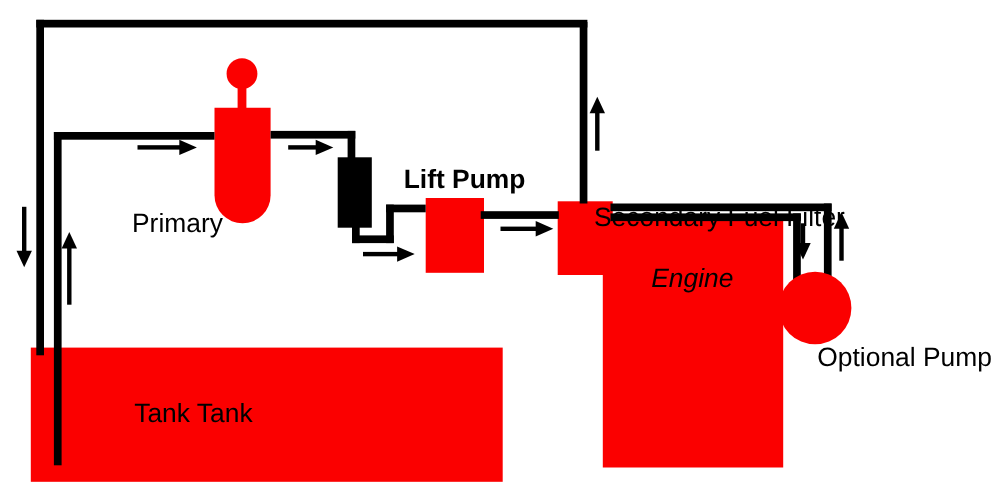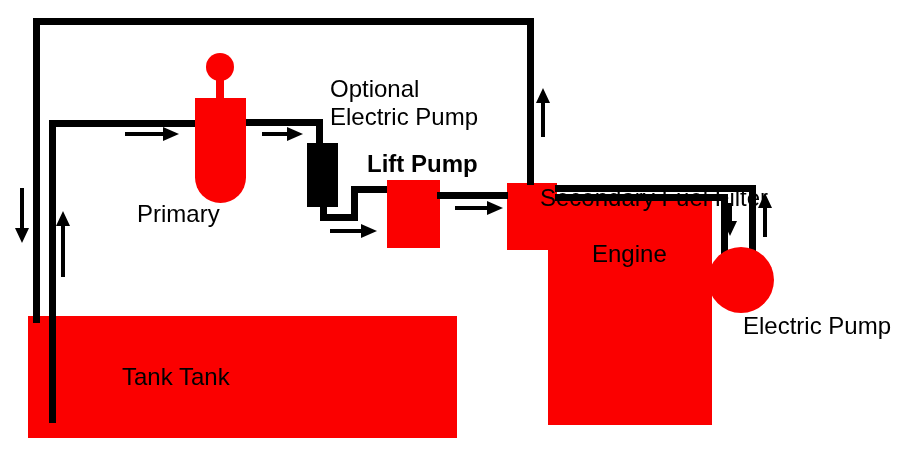--- a/index.html
+++ b/index.html
@@ -99,26 +99,22 @@
     <div class="arr-shaft-v" style="left:728px;top:203px;height:20px;"></div>
     <div class="arr-head-down" style="left:723px;top:221px;"></div>
   </div>
   <div>
     <div class="arr-head-up" style="left:758px;top:193px;"></div>
     <div class="arr-shaft-v" style="left:763px;top:206px;height:31px;"></div>
   </div>
 
   <div class="abs red circle" style="left:708px;top:247px;width:66px;height:66px;"></div>
 
-  <div class="label" style="left:120px;top:200px;margin-left:17px;">
+  <div class="label" style="left:120px;top:190px;">
     <div>Primary</div>
-  </div>
-  <div class="label" style="left:330px;top:75px;">
-    <div>Optional</div>
-    <div>Electric Pump</div>
   </div>
   <div class="label" style="left:367px;top:150px;font-weight:bold;">Lift Pump</div>
   <div class="label" style="left:540px;top:145px;margin-top:39px;">Secondary Fuel Filter</div>
-  <div class="label" style="left:592px;top:240px;">Engine</div>
-  <div class="label" style="left:743px;top:312px;">Electric Pump</div>
+  <div class="label" style="left:592px;top:240px;font-style:italic;">Engine</div>
+  <div class="label" style="left:743px;top:312px;">Optional Pump</div>
   <div class="label" style="left:122px;top:363px;">Tank Tank</div>
 
 </div>
 
 </body></html>

